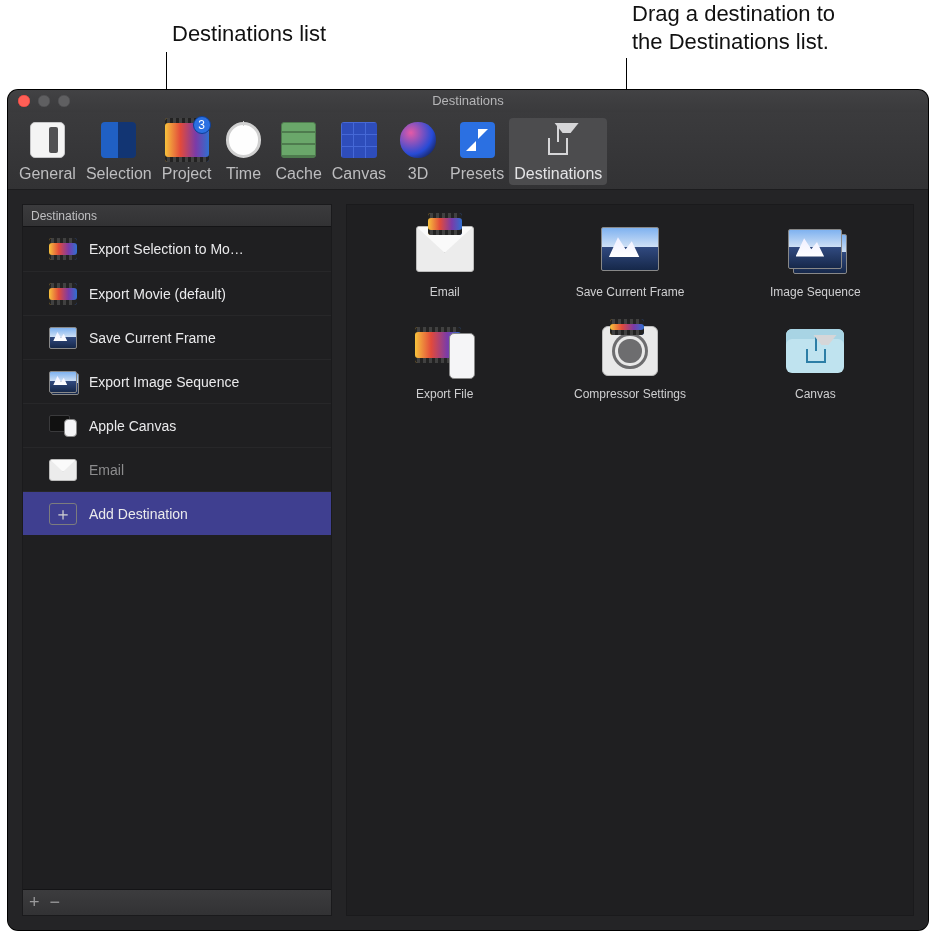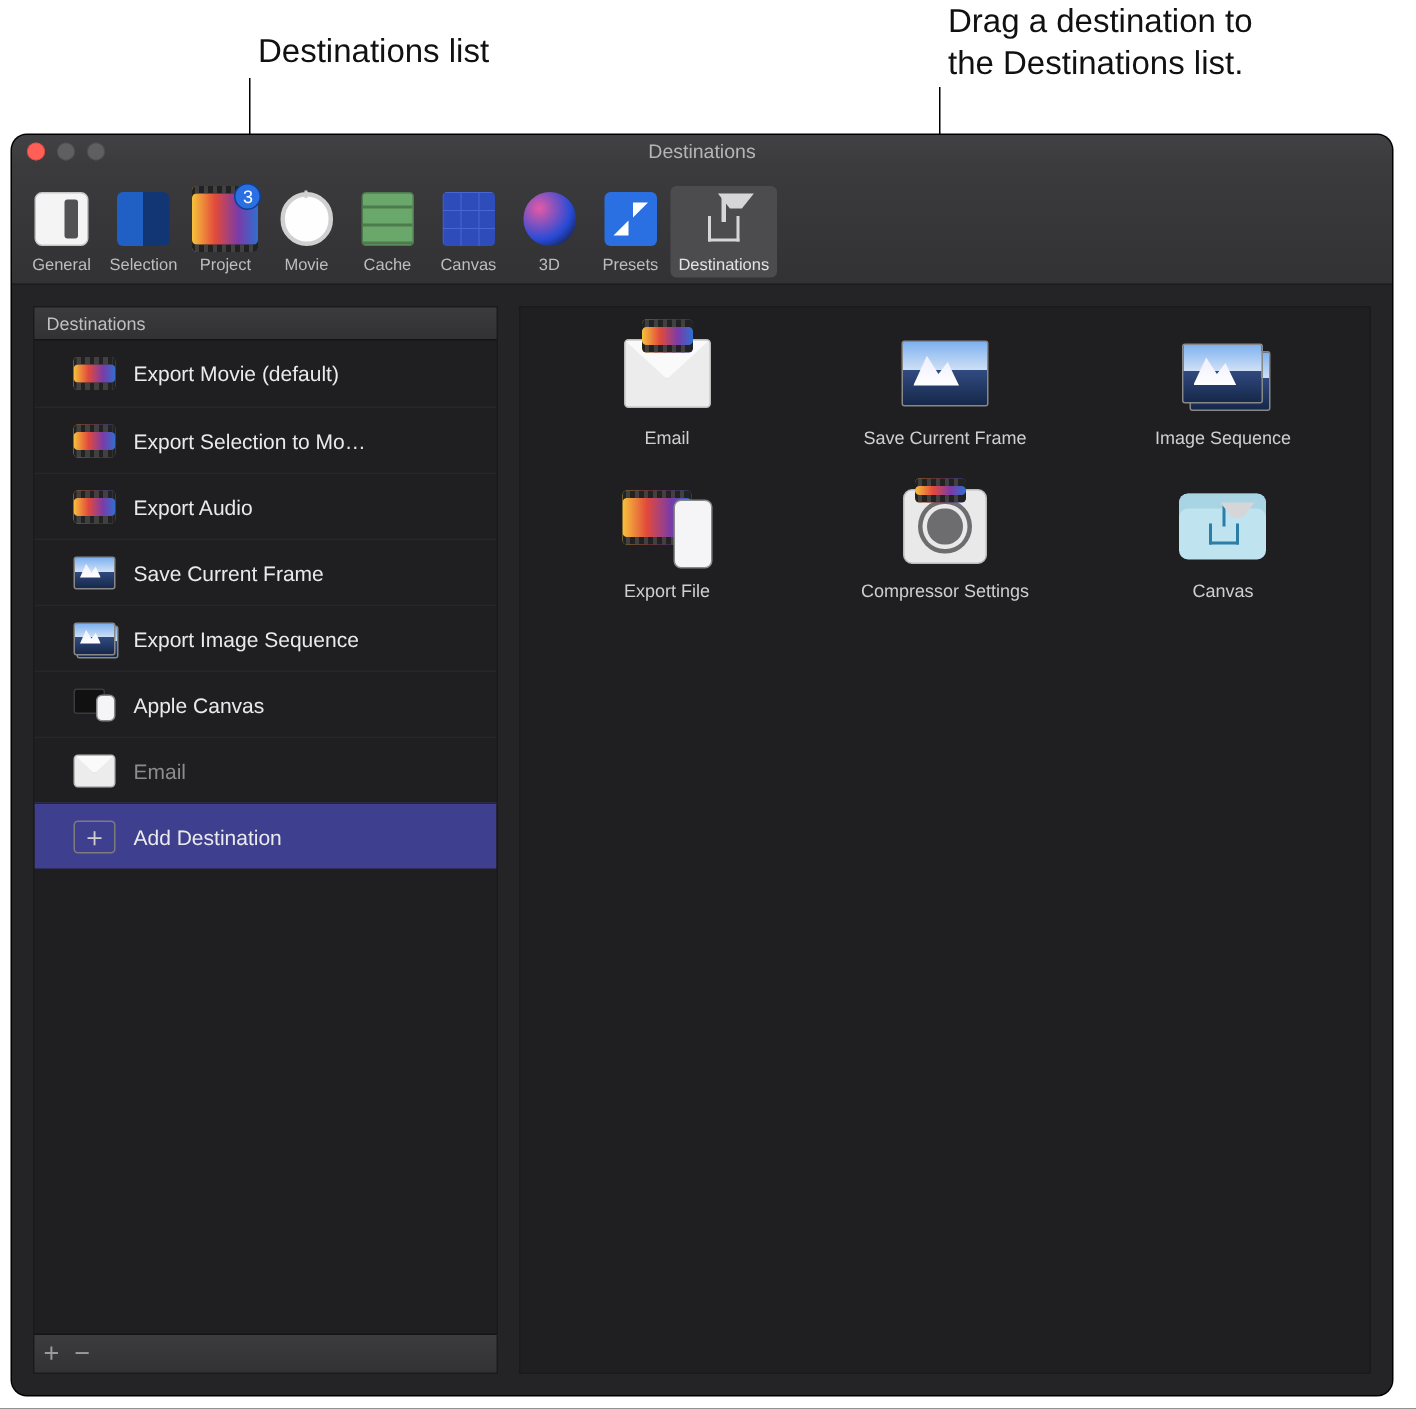--- a/index.html
+++ b/index.html
@@ -74,21 +74,21 @@
     border-radius: 4px;
     cursor: default;
   }
   .tbitem.selected { background: #4c4c4e; }
   .tbicon {
     width: 44px; height: 44px; border-radius: 4px;
     display: flex; align-items: center; justify-content: center;
     margin-bottom: 3px;
     position: relative;
   }
-  .lbl { font-size: 11px; color: #bdbdbf; text-align: center; }
+  .lbl { font-size: 16px; color: #bdbdbf; text-align: center; }
   .tbitem.selected .lbl { color: #e4e4e6; }
 
   
   .content {
     position: absolute;
     top: 100px; bottom: 0; left: 0; right: 0;
     background: #242426;
     display: flex;
     padding: 14px;
     gap: 14px;
@@ -314,21 +314,21 @@
         <div class="film"></div>
         <div style="position:absolute;right:-2px;top:-2px;width:18px;height:18px;border-radius:50%;background:#2b70e2;color:#fff;font-size:12px;display:flex;align-items:center;justify-content:center;border:1px solid #0e3f96;">3</div>
       </div>
       <div class="lbl">Project</div>
     </div>
 
     <div class="tbitem">
       <div class="tbicon">
           <div class="stopwatch"></div>
         </div>
-      <div class="lbl">Movie</div>
+      <div class="lbl">Time</div>
     </div>
 
     <div class="tbitem">
       <div class="tbicon">
           <div class="ruler"></div>
         </div>
       <div class="lbl">Cache</div>
     </div>
 
     <div class="tbitem">
@@ -367,33 +367,27 @@
   <div class="content">
 
     <div class="sidebar">
       <div class="sb-head">Destinations</div>
       <div class="sb-list">
 
         <div class="sb-row">
           <div class="sb-ic">
               <div class="film"></div>
             </div>
+          <span>Export Selection to Mo…</span>
+        </div>
+        <div class="sb-row">
+          <div class="sb-ic">
+              <div class="film"></div>
+            </div>
           <span>Export Movie (default)</span>
-        </div>
-        <div class="sb-row">
-          <div class="sb-ic">
-              <div class="film"></div>
-            </div>
-          <span>Export Selection to Mo…</span>
-        </div>
-        <div class="sb-row">
-          <div class="sb-ic">
-              <div class="film"></div>
-            </div>
-          <span>Export Audio</span>
         </div>
         <div class="sb-row">
           <div class="sb-ic">
               <div class="mountain"></div>
             </div>
           <span>Save Current Frame</span>
         </div>
         <div class="sb-row">
           <div class="sb-ic">
             <div class="mountain" style="transform:translate(2px,2px);"></div>

